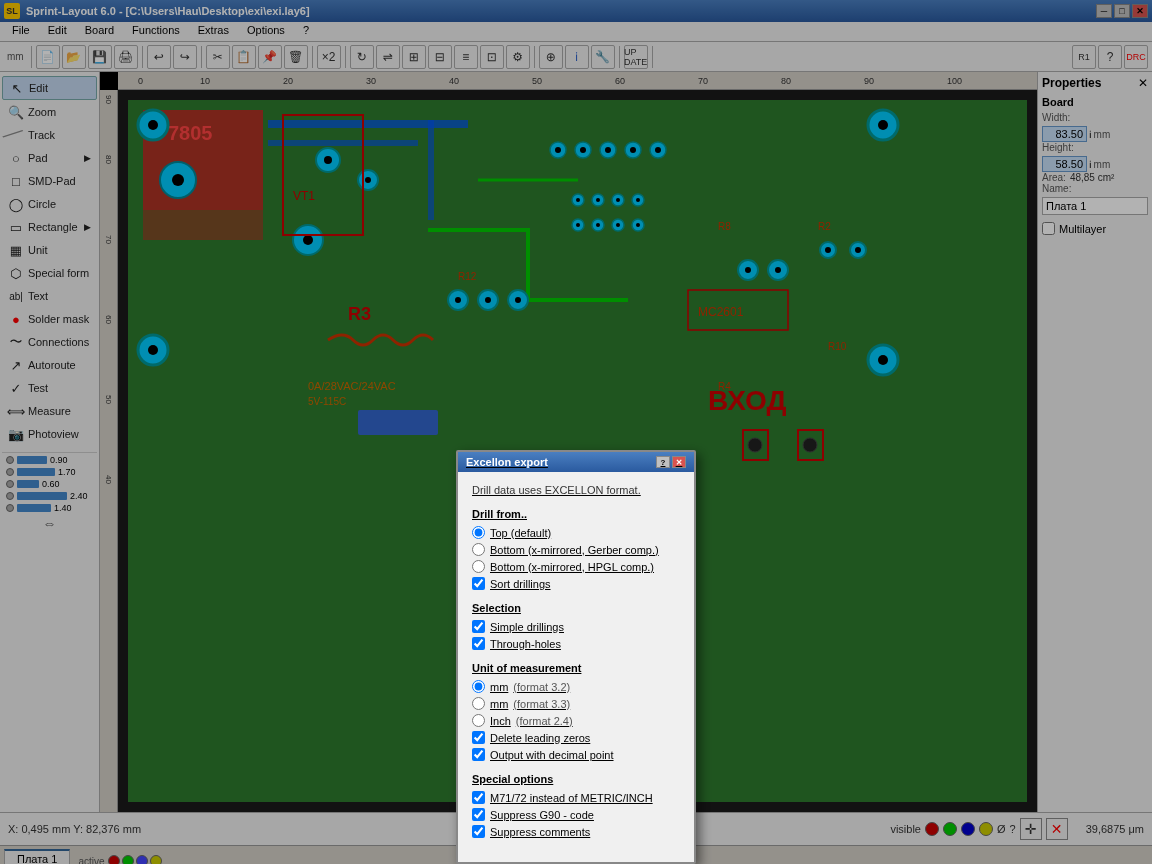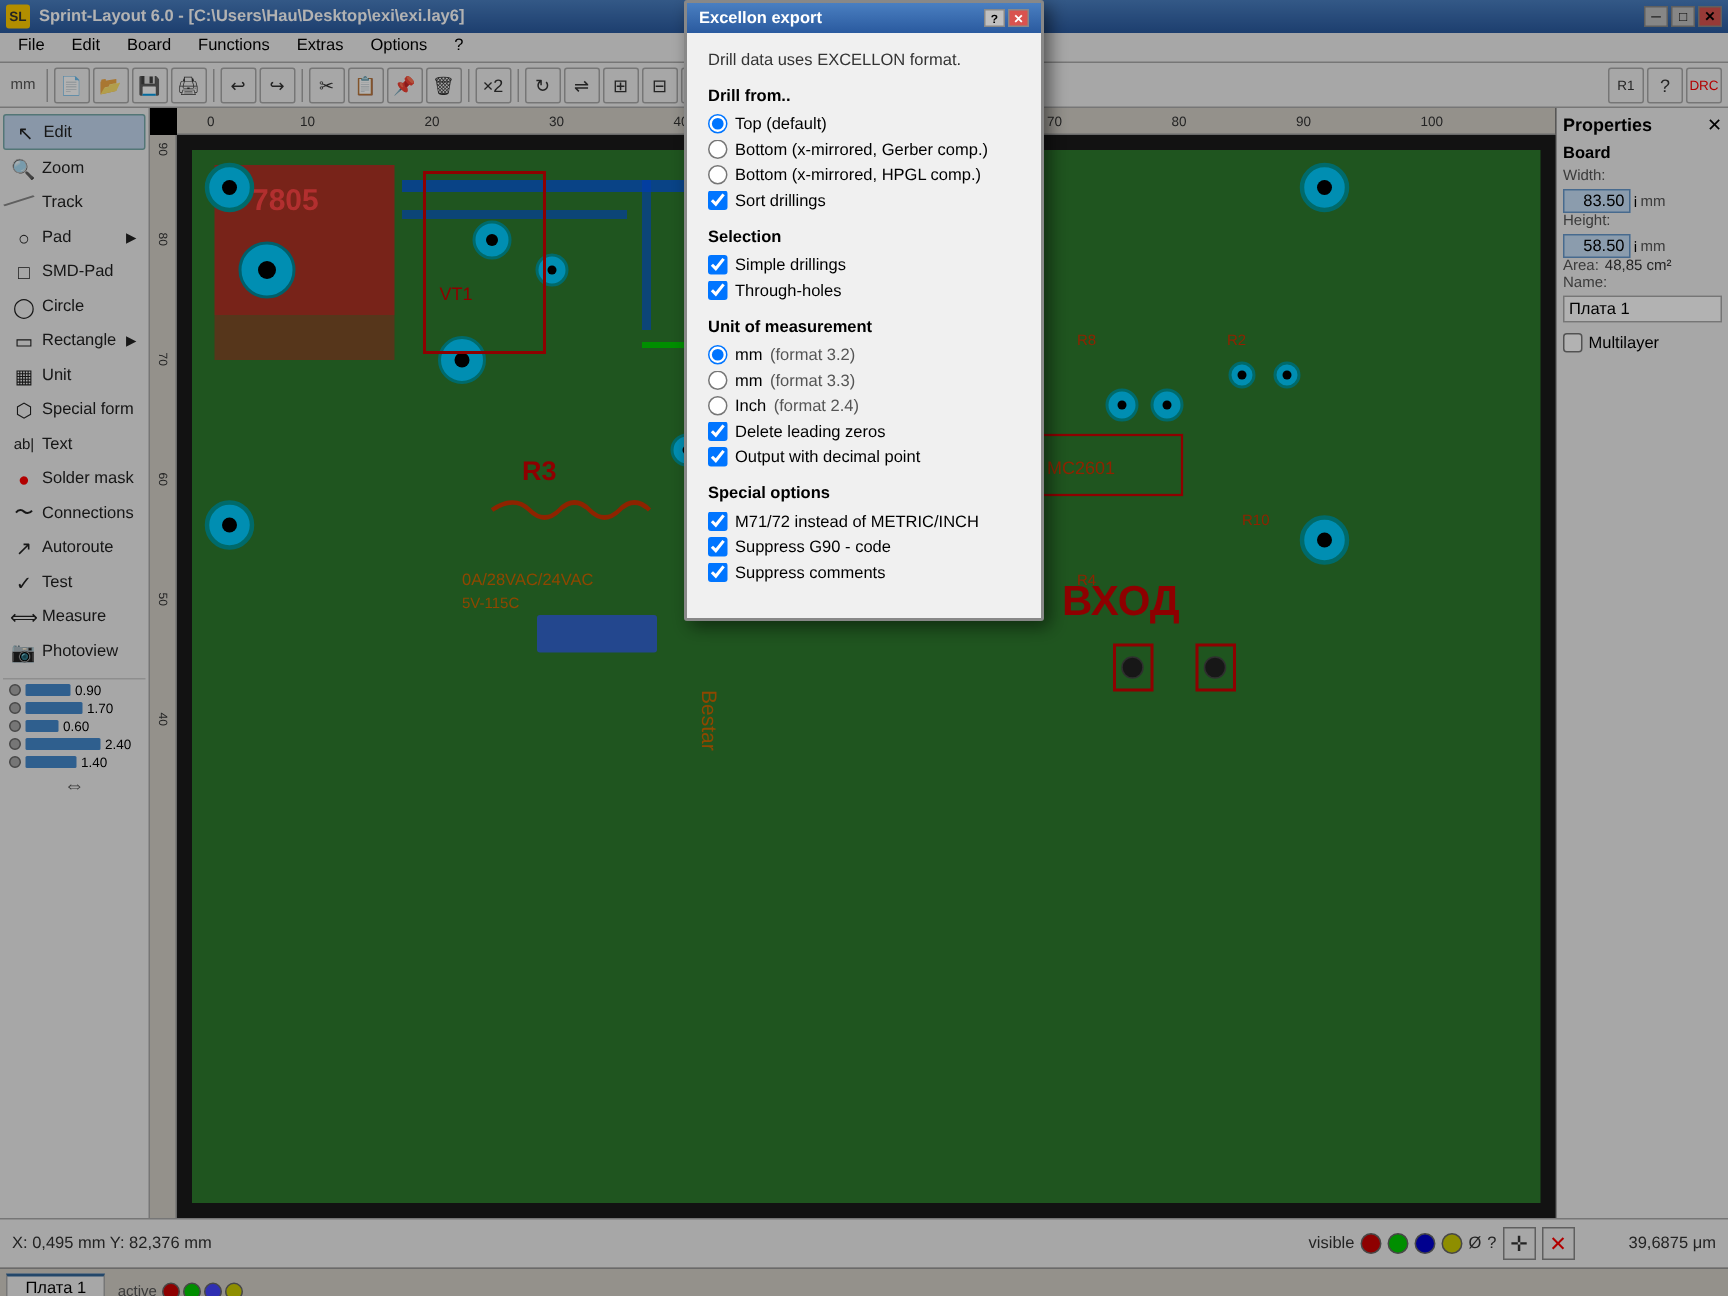--- a/index.html
+++ b/index.html
@@ -195,23 +195,24 @@
       gap: 4px;
     }
     .taskbar-spacer { flex: 1; }
 
     
     #modal-overlay {
       position: fixed;
       top: 0; left: 0; right: 0; bottom: 0;
       background: rgba(0,0,0,0.3);
       display: flex;
-      align-items: flex-start;
+      align-items: flex-end;
       justify-content: center;
       z-index: 1000;
+      text-decoration: underline;
     }
     #modal-dialog {
       background: #f0f0f0;
       border: 2px solid #888;
       border-radius: 2px;
       width: 240px;
       box-shadow: 4px 4px 12px rgba(0,0,0,0.5);
     }
     #modal-title-bar {
       background: linear-gradient(to bottom, #4a7fc1, #2a5a9f);
@@ -634,21 +635,21 @@
     <span>visible</span>
     <div class="layer-circle" style="background:#cc0000;"></div>
     <div class="layer-circle" style="background:#00cc00;"></div>
     <div class="layer-circle" style="background:#0000cc;"></div>
     <div class="layer-circle" style="background:#cccc00;"></div>
     <span>Ø</span>
     <span style="font-size:11px;">?</span>
     <div style="width:22px;height:22px;border:1px solid #888;display:flex;align-items:center;justify-content:center;cursor:pointer;font-size:14px;">✛</div>
     <div style="width:22px;height:22px;border:1px solid #888;display:flex;align-items:center;justify-content:center;cursor:pointer;font-size:14px;color:red;">✕</div>
   </div>
-  <div style="display:flex; align-items:flex-end; gap:3px; margin-left:24px;">
+  <div style="display:flex; align-items:flex-end; gap:3px; margin-left:6px;">
     <span>39,6875 μm</span>
   </div>
 </div>
 
 <div style="height:22px;background:#d4d0c8;border-top:1px solid #999;display:flex;align-items:flex-end;padding:0 4px;">
   <div class="bottom-tab active">Плата 1</div>
   <div style="display:flex;align-items:center;gap:3px;margin-left:8px;">
     <span style="font-size:10px;color:#555">active</span>
     <div style="display:flex;gap:2px;">
       <div class="layer-circle" style="background:#cc0000;width:12px;height:12px;"></div>

